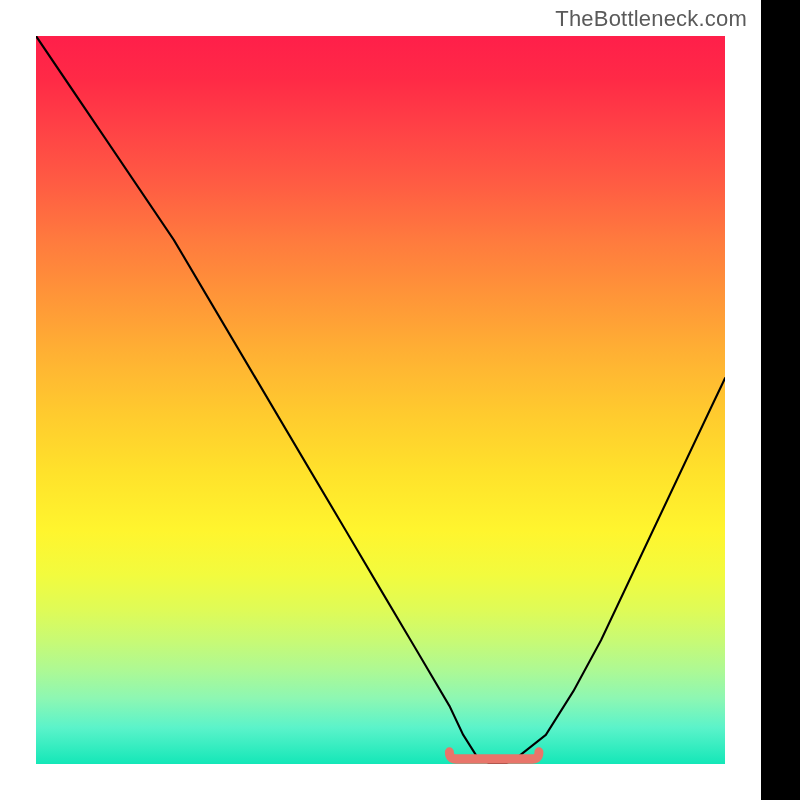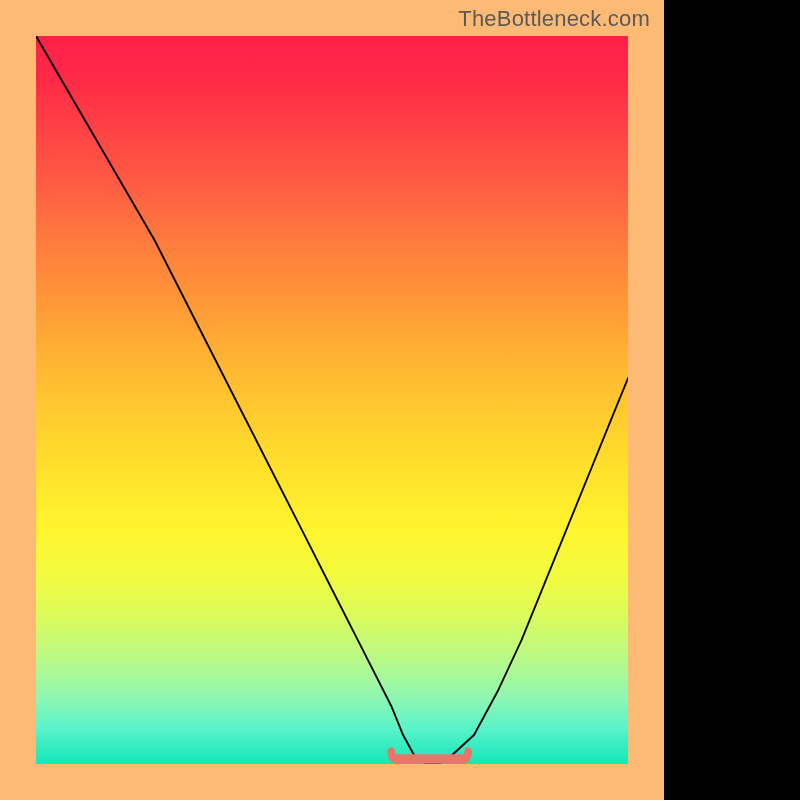--- a/index.html
+++ b/index.html
@@ -6,23 +6,23 @@
     margin: 0;
     padding: 0;
     width: 800px;
     height: 800px;
     background: #000;
     overflow: hidden;
     font-family: Arial, Helvetica, sans-serif;
   }
   .frame {
     position: relative;
-    width: 664px;
+    width: 761px;
     height: 800px;
-    background: #fdba74;
+    background: #ffffff;
     text-decoration: underline;
   }
   .watermark {
     position: absolute;
     top: 6px;
     right: 14px;
     color: #5a5a5a;
     font-size: 22px;
     font-weight: 400;
     letter-spacing: 0.2px;

